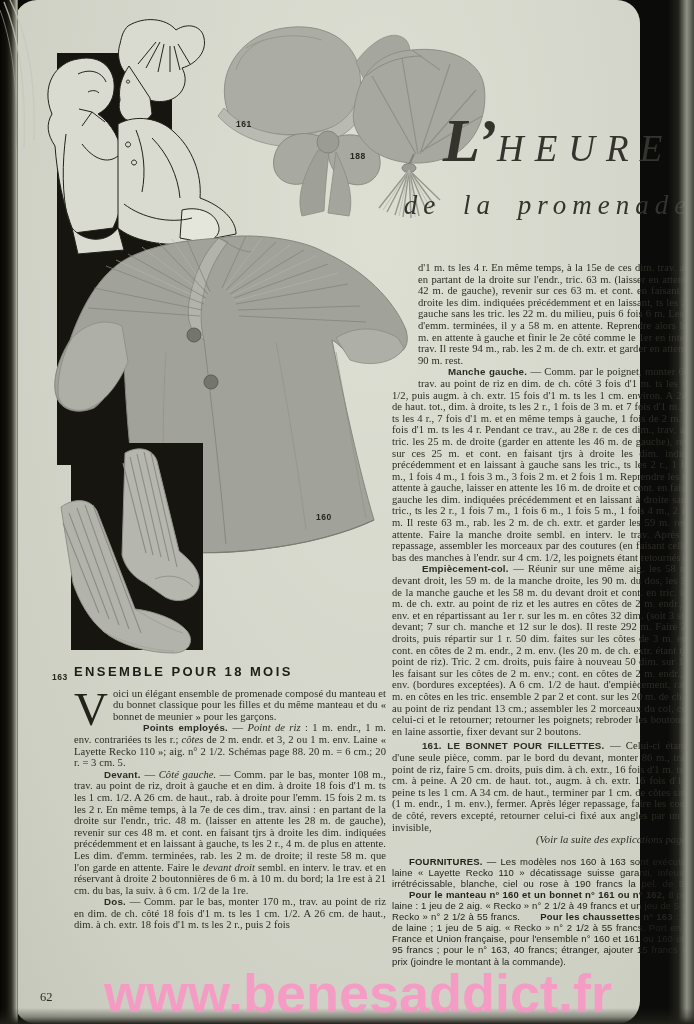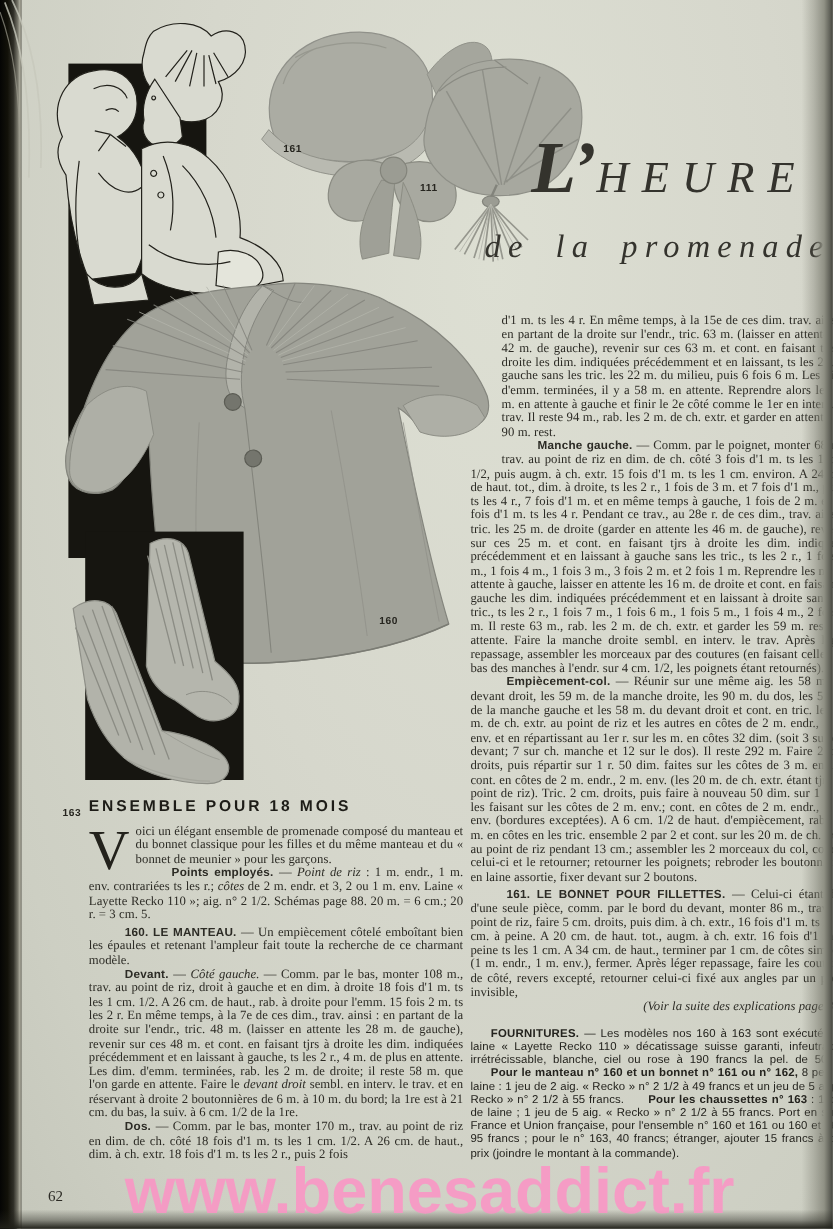--- a/index.html
+++ b/index.html
@@ -2,22 +2,23 @@
 <html><head>
 <meta charset="utf-8">
 <style>
   html,body{margin:0;padding:0;}
   body{
     width:694px;height:1024px;position:relative;overflow:hidden;
     background:#0b0b09;
     font-family:"Liberation Serif","DejaVu Serif",serif;
   }
   .page{
-    position:absolute;left:14px;top:0;width:680px;height:1024px;
+    position:absolute;left:14px;top:0;width:626px;height:1024px;
     background:radial-gradient(ellipse at 58% 22%, #dddfd3 0%, #d6d7cc 45%, #cdcfc3 82%, #c5c7bb 100%);
+    border-radius:23px;
   }
   .spine{
     position:absolute;left:0;top:0;width:18px;height:1024px;z-index:30;
     background:linear-gradient(90deg,#050504 0%,#121109 35%,#2f2e27 62%,#77766a 82%,#adac9e 92%,#69685e 100%);
   }
   .right-edge{
     position:absolute;left:668px;top:0;width:26px;height:1024px;z-index:30;
     background:linear-gradient(90deg, rgba(80,80,70,0) 0%, rgba(90,90,78,.28) 40%, #909185 72%, #62635a 90%, #454640 100%);
   }
   .bottom-edge{
@@ -191,21 +192,21 @@
 
     <g>
       <path d="M34,74 C48,64 64,66 70,78 L108,176 C126,178 150,186 160,198 C168,208 162,220 146,220 C122,220 92,212 76,198 C62,186 52,168 46,150 Z" fill="#b2b3aa" stroke="#8f9088" stroke-width="1"></path>
       <path d="M42,80 L82,186 M50,75 L92,192 M58,72 L102,196 M66,72 L114,200 M36,90 L72,180" stroke="#8b8c84" stroke-width="1.1" fill="none"></path>
       <path d="M108,176 C124,186 142,196 156,200" stroke="#9b9c93" stroke-width=".8" fill="none"></path>
       <path d="M76,198 C96,210 126,218 148,218" stroke="#a6a79e" stroke-width="1" fill="none"></path>
     </g>
   </svg>
 
   <div class="figno" style="left:222px;top:120px;">161</div>
-  <div class="figno" style="left:336px;top:152px;">111</div>
+  <div class="figno" style="left:336px;top:152px;">188</div>
   <div class="figno" style="left:287px;top:513px;margin-left:15px;">160</div>
   <div class="figno" style="left:38px;top:654px;margin-top:19px;">163</div>
 
   <div class="title-line1">
     <span class="big">L’</span><span class="caps">HEURE</span>
   </div>
   <div class="title-line2">de la promenade</div>
 
   <div class="col" id="col-right">
     <p class="no-indent"><span class="wrap-spacer"></span><span>d'1 m. ts les 4 r. En même temps, à la 15e de ces dim. trav. ainsi : en partant de la droite sur l'endr., tric. 63 m. (laisser en attente les 42 m. de gauche), revenir sur ces 63 m. et cont. en faisant tjrs à droite les dim. indiquées précédemment et en laissant, ts les 2 r., à gauche sans les tric. les 22 m. du milieu, puis 6 fois 6 m. Les dim. d'emm. terminées, il y a 58 m. en attente. Reprendre alors les 42 m. en attente à gauche et finir le 2e côté comme le 1er en interv. le trav. Il reste 94 m., rab. les 2 m. de ch. extr. et garder en attente les 90 m. rest.</span></p>
@@ -213,21 +214,20 @@
     <p><span class="rb">Empiècement-col. </span><span>— Réunir sur une même aig. les 58 m. du devant droit, les 59 m. de la manche droite, les 90 m. du dos, les 59 m. de la manche gauche et les 58 m. du devant droit et cont. en tric. les 20 m. de ch. extr. au point de riz et les autres en côtes de 2 m. endr., 3 m. env. et en répartissant au 1er r. sur les m. en côtes 32 dim. (soit 3 sur ch. devant; 7 sur ch. manche et 12 sur le dos). Il reste 292 m. Faire 2 cm. droits, puis répartir sur 1 r. 50 dim. faites sur les côtes de 3 m. env. et cont. en côtes de 2 m. endr., 2 m. env. (les 20 m. de ch. extr. étant tjrs au point de riz). Tric. 2 cm. droits, puis faire à nouveau 50 dim. sur 1 r. en les faisant sur les côtes de 2 m. env.; cont. en côtes de 2 m. endr., 1 m. env. (bordures exceptées). A 6 cm. 1/2 de haut. d'empiècement, rab. les m. en côtes en les tric. ensemble 2 par 2 et cont. sur les 20 m. de ch. extr. au point de riz pendant 13 cm.; assembler les 2 morceaux du col, coudre celui-ci et le retourner; retourner les poignets; rebroder les boutonnières en laine assortie, fixer devant sur 2 boutons.</span></p>
     <p class="sec"><span class="rb">161. LE BONNET POUR FILLETTES. </span><span>— Celui-ci étant fait d'une seule pièce, comm. par le bord du devant, monter 86 m., trav. au point de riz, faire 5 cm. droits, puis dim. à ch. extr., 16 fois d'1 m. ts les 1 cm. à peine. A 20 cm. de haut. tot., augm. à ch. extr. 16 fois d'1 m. à peine ts les 1 cm. A 34 cm. de haut., terminer par 1 cm. de côtes simples (1 m. endr., 1 m. env.), fermer. Après léger repassage, faire les coutures de côté, revers excepté, retourner celui-ci fixé aux angles par un point invisible,</span></p>
     <p class="voir no-indent"><span class="ri">(Voir la suite des explications page 88.)</span></p>
     <div class="fournitures"><span class="rb">FOURNITURES. </span><span>— Les modèles nos 160 à 163 sont exécutés en laine « Layette Recko 110 » décatissage suisse garanti, infeutrable, irrétrécissable, blanche, ciel ou rose à 190 francs la pel. de 50 gr. </span><span class="rb">Pour le manteau n° 160 et un bonnet n° 161 ou n° 162,</span><span> 8 pel. de laine : 1 jeu de 2 aig. « Recko » n° 2 1/2 à 49 francs et un jeu de 5 aig. « Recko » n° 2 1/2 à 55 francs. </span><span class="rb">Pour les chaussettes n° 163</span><span> : 1 pel. de laine ; 1 jeu de 5 aig. « Recko » n° 2 1/2 à 55 francs. Port en sus : France et Union française, pour l'ensemble n° 160 et 161 ou 160 et 162, 95 francs ; pour le n° 163, 40 francs; étranger, ajouter 15 francs à ces prix (joindre le montant à la commande).</span></div>
   </div>
 
   <div class="col" id="col-left">
     <h2 class="lc-heading">ENSEMBLE POUR 18 MOIS</h2>
     <p class="no-indent"><span class="dropcap">V</span><span>oici un élégant ensemble de promenade composé du manteau et du bonnet classique pour les filles et du même manteau et du « bonnet de meunier » pour les garçons.</span></p>
     <p><span class="rb">Points employés. </span><span>— </span><span class="ri">Point de riz</span><span> : 1 m. endr., 1 m. env. contrariées ts les r.; </span><span class="ri">côtes</span><span> de 2 m. endr. et 3, 2 ou 1 m. env. Laine « Layette Recko 110 »; aig. n° 2 1/2. Schémas page 88. 20 m. = 6 cm.; 20 r. = 3 cm. 5.</span></p>
-    <p class="sec"><span class="rb">160. LE MANTEAU. </span><span>— Un empiècement côtelé emboîtant bien les épaules et retenant l'ampleur fait toute la recherche de ce charmant modèle.</span></p>
     <p><span class="rb">Devant. </span><span>— </span><span class="ri">Côté gauche.</span><span> — Comm. par le bas, monter 108 m., trav. au point de riz, droit à gauche et en dim. à droite 18 fois d'1 m. ts les 1 cm. 1/2. A 26 cm. de haut., rab. à droite pour l'emm. 15 fois 2 m. ts les 2 r. En même temps, à la 7e de ces dim., trav. ainsi : en partant de la droite sur l'endr., tric. 48 m. (laisser en attente les 28 m. de gauche), revenir sur ces 48 m. et cont. en faisant tjrs à droite les dim. indiquées précédemment et en laissant à gauche, ts les 2 r., 4 m. de plus en attente. Les dim. d'emm. terminées, rab. les 2 m. de droite; il reste 58 m. que l'on garde en attente. Faire le </span><span class="ri">devant droit</span><span> sembl. en interv. le trav. et en réservant à droite 2 boutonnières de 6 m. à 10 m. du bord; la 1re est à 21 cm. du bas, la suiv. à 6 cm. 1/2 de la 1re.</span></p>
     <p><span class="rb">Dos. </span><span>— Comm. par le bas, monter 170 m., trav. au point de riz en dim. de ch. côté 18 fois d'1 m. ts les 1 cm. 1/2. A 26 cm. de haut., dim. à ch. extr. 18 fois d'1 m. ts les 2 r., puis 2 fois</span></p>
   </div>
 
   <div class="page-number">62</div>
 </div>
 
 <div class="spine"></div>
 <svg class="corner-curl" width="70" height="150" viewBox="0 0 70 150">
   <path d="M4,2 C20,40 26,90 24,148 M10,0 C28,36 36,84 34,140" stroke="#c7c8bb" stroke-width="1.4" fill="none" opacity=".8"></path>

